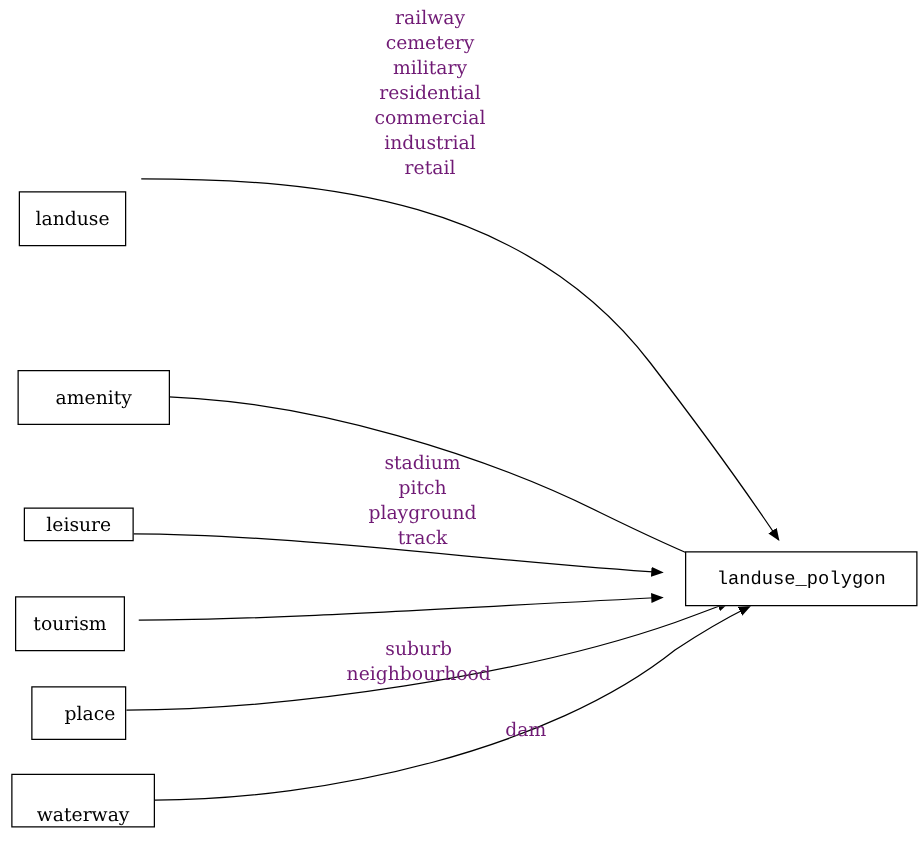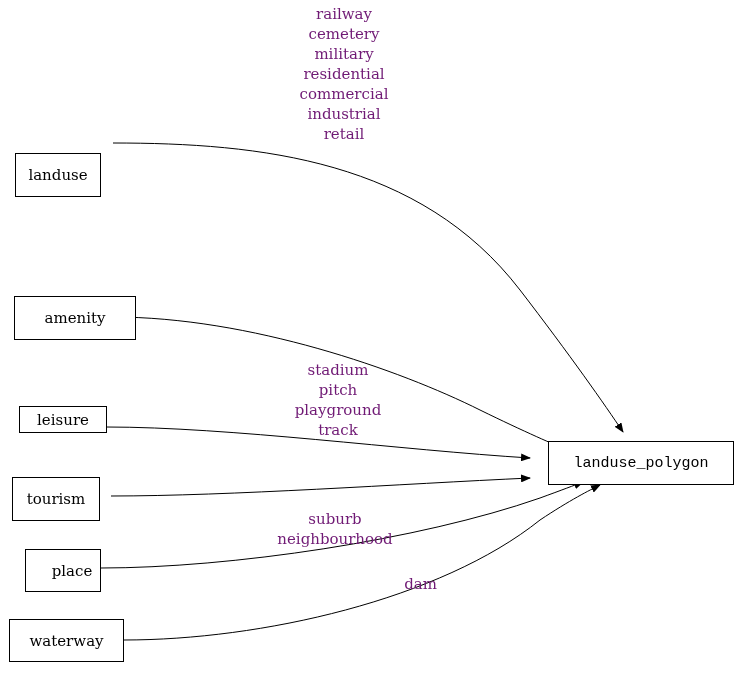--- a/index.html
+++ b/index.html
@@ -87,21 +87,21 @@
   </div>
 
   <div class="node" style="left:12px; top:477px; width:88px; height:44px;text-align:right;">
     <span>tourism</span>
   </div>
 
   <div class="node" style="left:25px; top:549px; width:76px; height:43px;padding-left:18px;">
     <span>place</span>
   </div>
 
-  <div class="node" style="left:9px; top:619px; width:115px; height:43px;">
+  <div class="node" style="left:9px; top:619px; width:115px; height:43px;align-items:flex-end;">
     <span>waterway</span>
   </div>
 
   <div class="node" style="left:548px; top:441px; width:186px; height:44px;font-family:Liberation Mono, monospace;">
     <span>landuse_polygon</span>
   </div>
 
   <div class="edge-label" style="left:244px; top:4px; width:200px;">railway
 cemetery
 military

